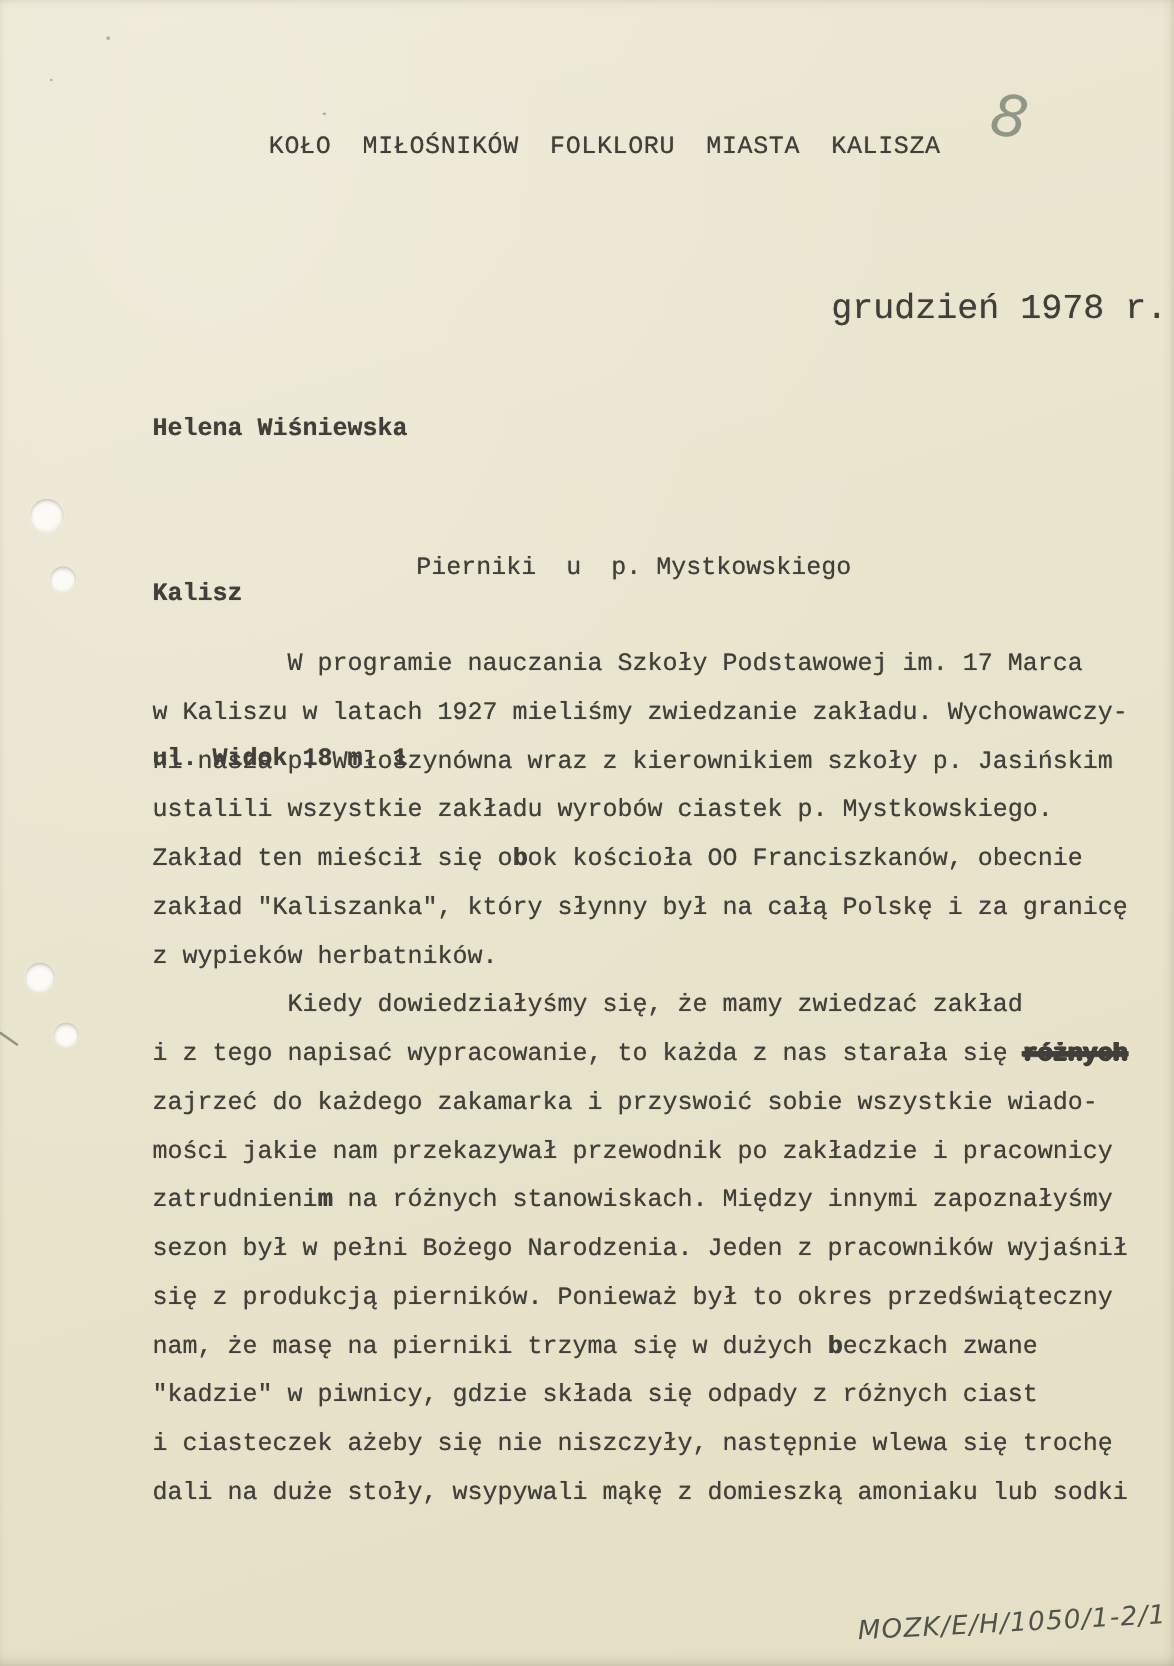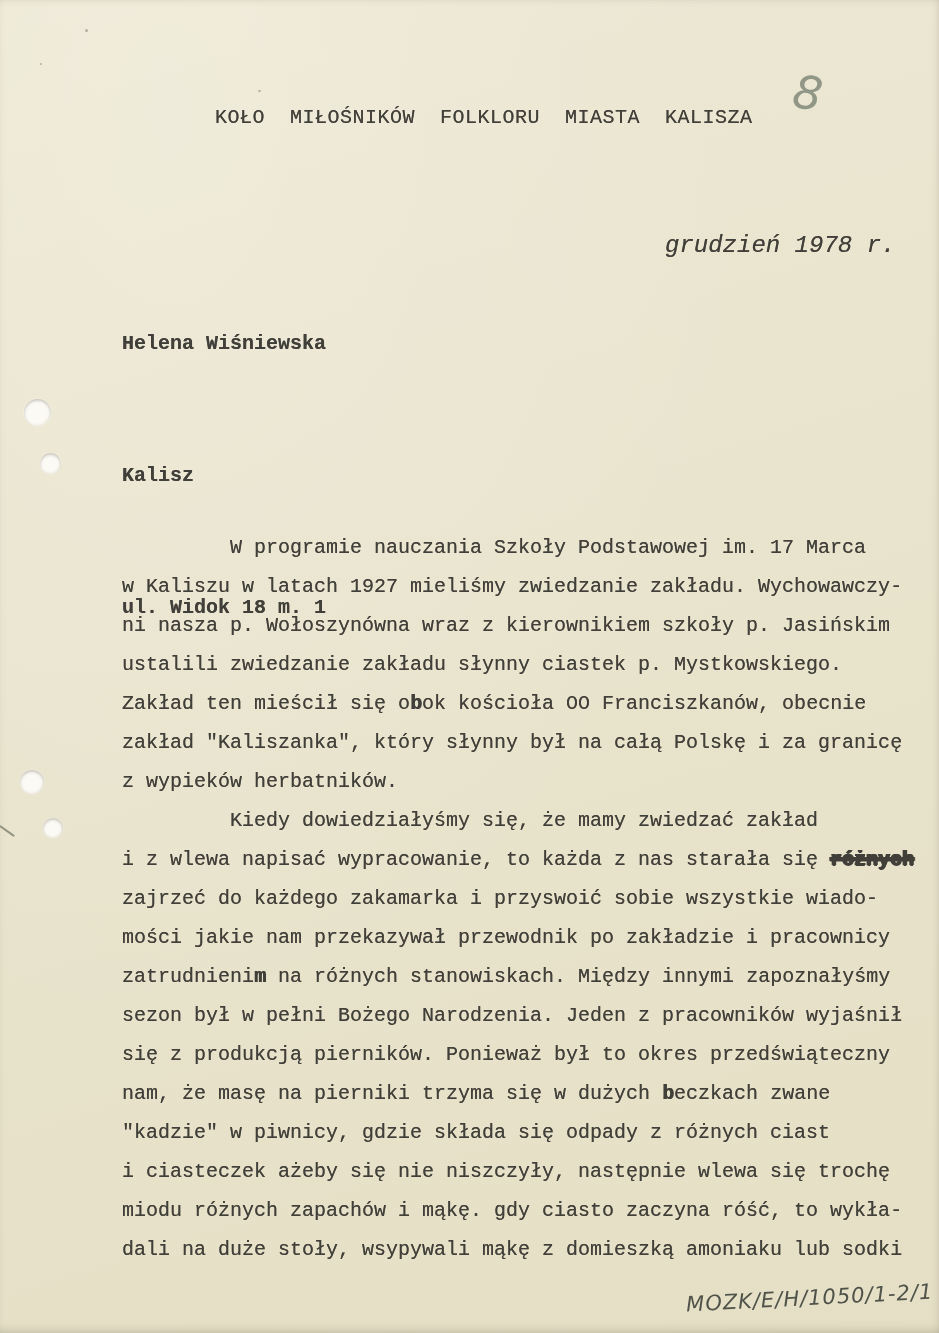--- a/index.html
+++ b/index.html
@@ -25,23 +25,23 @@
   }
   .pagenum {
     position:absolute; left:793px; top:66px;
     font-family:"DejaVu Sans",sans-serif;
     font-style:italic; font-weight:300;
     font-size:46px; color:#878f7e;
     transform:rotate(9deg);
     opacity:0.9;
   }
   .letterhead { position:absolute; left:122px; top:234px; font-size:20px; line-height:44px; white-space:pre;font-weight:bold; }
-  .date-line { position:absolute; left:665px; top:232px; font-size:24px; white-space:pre;font-style:italic; }
+  .date-line { position:absolute; left:665px; top:232px; font-size:28px; white-space:pre; }
   .doc-title { position:absolute; left:333px; top:443px; font-size:20px; white-space:pre; }
-  .doc-body { position:absolute; left:122px; top:512px; font-size:20px; line-height:39px;margin-top:16px; }
+  .doc-body { position:absolute; left:122px; top:512px; font-size:20px; line-height:39px; }
   .tline { white-space:pre; }
   .overtype { font-weight:700; text-shadow:0.6px 0 0 currentColor; }
   .struckout {
     font-weight:700;
     text-decoration:line-through;
     text-decoration-thickness:4px;
     text-shadow:0.8px 0 0 currentColor, -0.8px 0 0 currentColor, 0 0.5px 0 currentColor;
   }
   .hole {
     position:absolute; border-radius:50%;
@@ -90,38 +90,38 @@
   <div class="pagenum">8</div>
 
   <div class="letterhead type">
     <div>Helena Wiśniewska</div>
     <div>Kalisz</div>
     <div>ul. Widok 18 m. 1</div>
   </div>
 
   <div class="date-line type">grudzień 1978 r.</div>
 
+  <div class="doc-title type">Pierniki  u  p. Mystkowskiego</div>
 
   <div class="doc-body type" id="doc-body">
       <div class="tline"><span>         W programie nauczania Szkoły Podstawowej im. 17 Marca</span></div>
       <div class="tline"><span>w Kaliszu w latach 1927 mieliśmy zwiedzanie zakładu. Wychowawczy-</span></div>
       <div class="tline"><span>ni nasza p. Wołoszynówna wraz z kierownikiem szkoły p. Jasińskim</span></div>
-      <div class="tline"><span>ustalili zwiedzanie zakładu słynny ciastek p. Mystkowskiego.</span></div>
+      <div class="tline"><span>ustalili wszystkie zakładu wyrobów ciastek p. Mystkowskiego.</span></div>
       <div class="tline"><span>Zakład ten mieścił się o</span><span class="overtype">b</span><span>ok kościoła OO Franciszkanów, obecnie</span></div>
       <div class="tline"><span>zakład "Kaliszanka", który słynny był na całą Polskę i za granicę</span></div>
       <div class="tline"><span>z wypieków herbatników.</span></div>
       <div class="tline"><span>         Kiedy dowiedziałyśmy się, że mamy zwiedzać zakład</span></div>
-      <div class="tline"><span>i z wlewa napisać wypracowanie, to każda z nas starała się </span><span class="struckout">różnych</span></div>
+      <div class="tline"><span>i z tego napisać wypracowanie, to każda z nas starała się </span><span class="struckout">różnych</span></div>
       <div class="tline"><span>zajrzeć do każdego zakamarka i przyswoić sobie wszystkie wiado-</span></div>
       <div class="tline"><span>mości jakie nam przekazywał przewodnik po zakładzie i pracownicy</span></div>
       <div class="tline"><span>zatrudnieni</span><span class="overtype">m</span><span> na różnych stanowiskach. Między innymi zapoznałyśmy</span></div>
       <div class="tline"><span>sezon był w pełni Bożego Narodzenia. Jeden z pracowników wyjaśnił</span></div>
       <div class="tline"><span>się z produkcją pierników. Ponieważ był to okres przedświąteczny</span></div>
       <div class="tline"><span>nam, że masę na pierniki trzyma się w dużych </span><span class="overtype">b</span><span>eczkach zwane</span></div>
       <div class="tline"><span>"kadzie" w piwnicy, gdzie składa się odpady z różnych ciast</span></div>
       <div class="tline"><span>i ciasteczek ażeby się nie niszczyły, następnie wlewa się trochę</span></div>
-      <div class="tline"><span>miodu różnych zapachów i mąkę. gdy ciasto zaczyna róść, to wykła-</span></div>
       <div class="tline"><span>dali na duże stoły, wsypywali mąkę z domieszką amoniaku lub sodki</span></div>
     </div>
 
   <div class="archive-ref">MOZK/E/H/1050/1-2/1</div>
 
 </div>
 
 </body></html>

